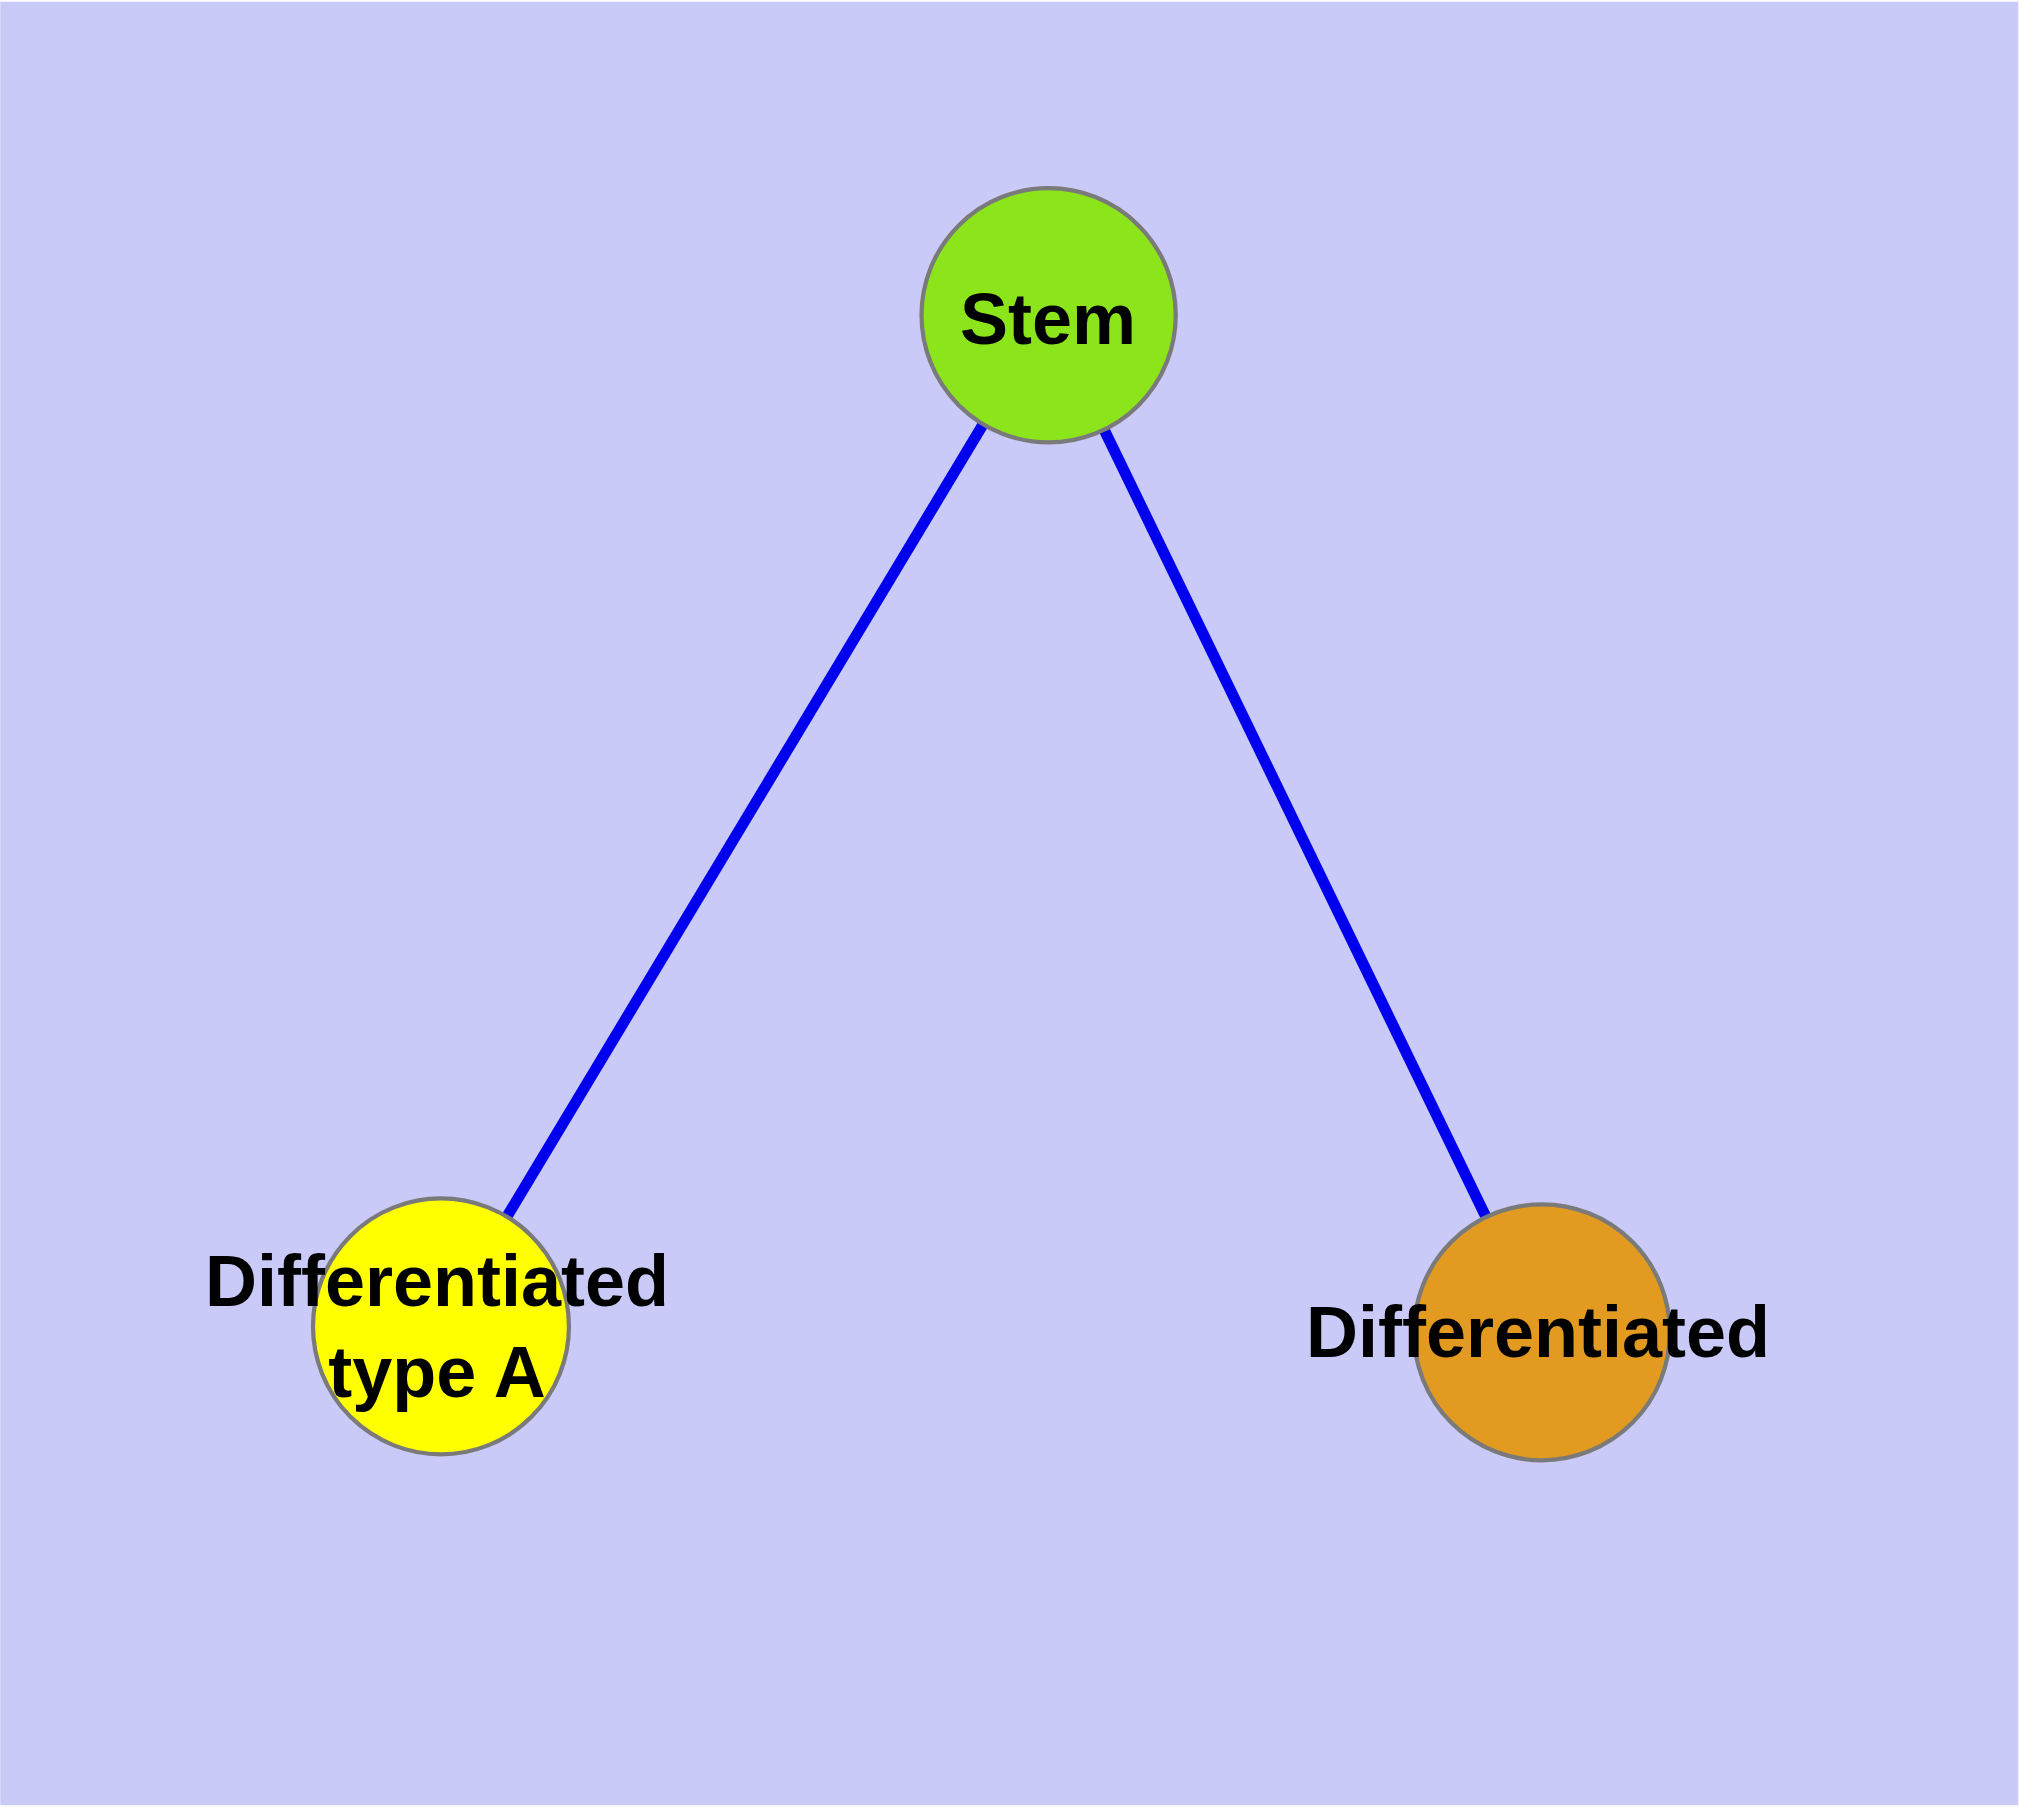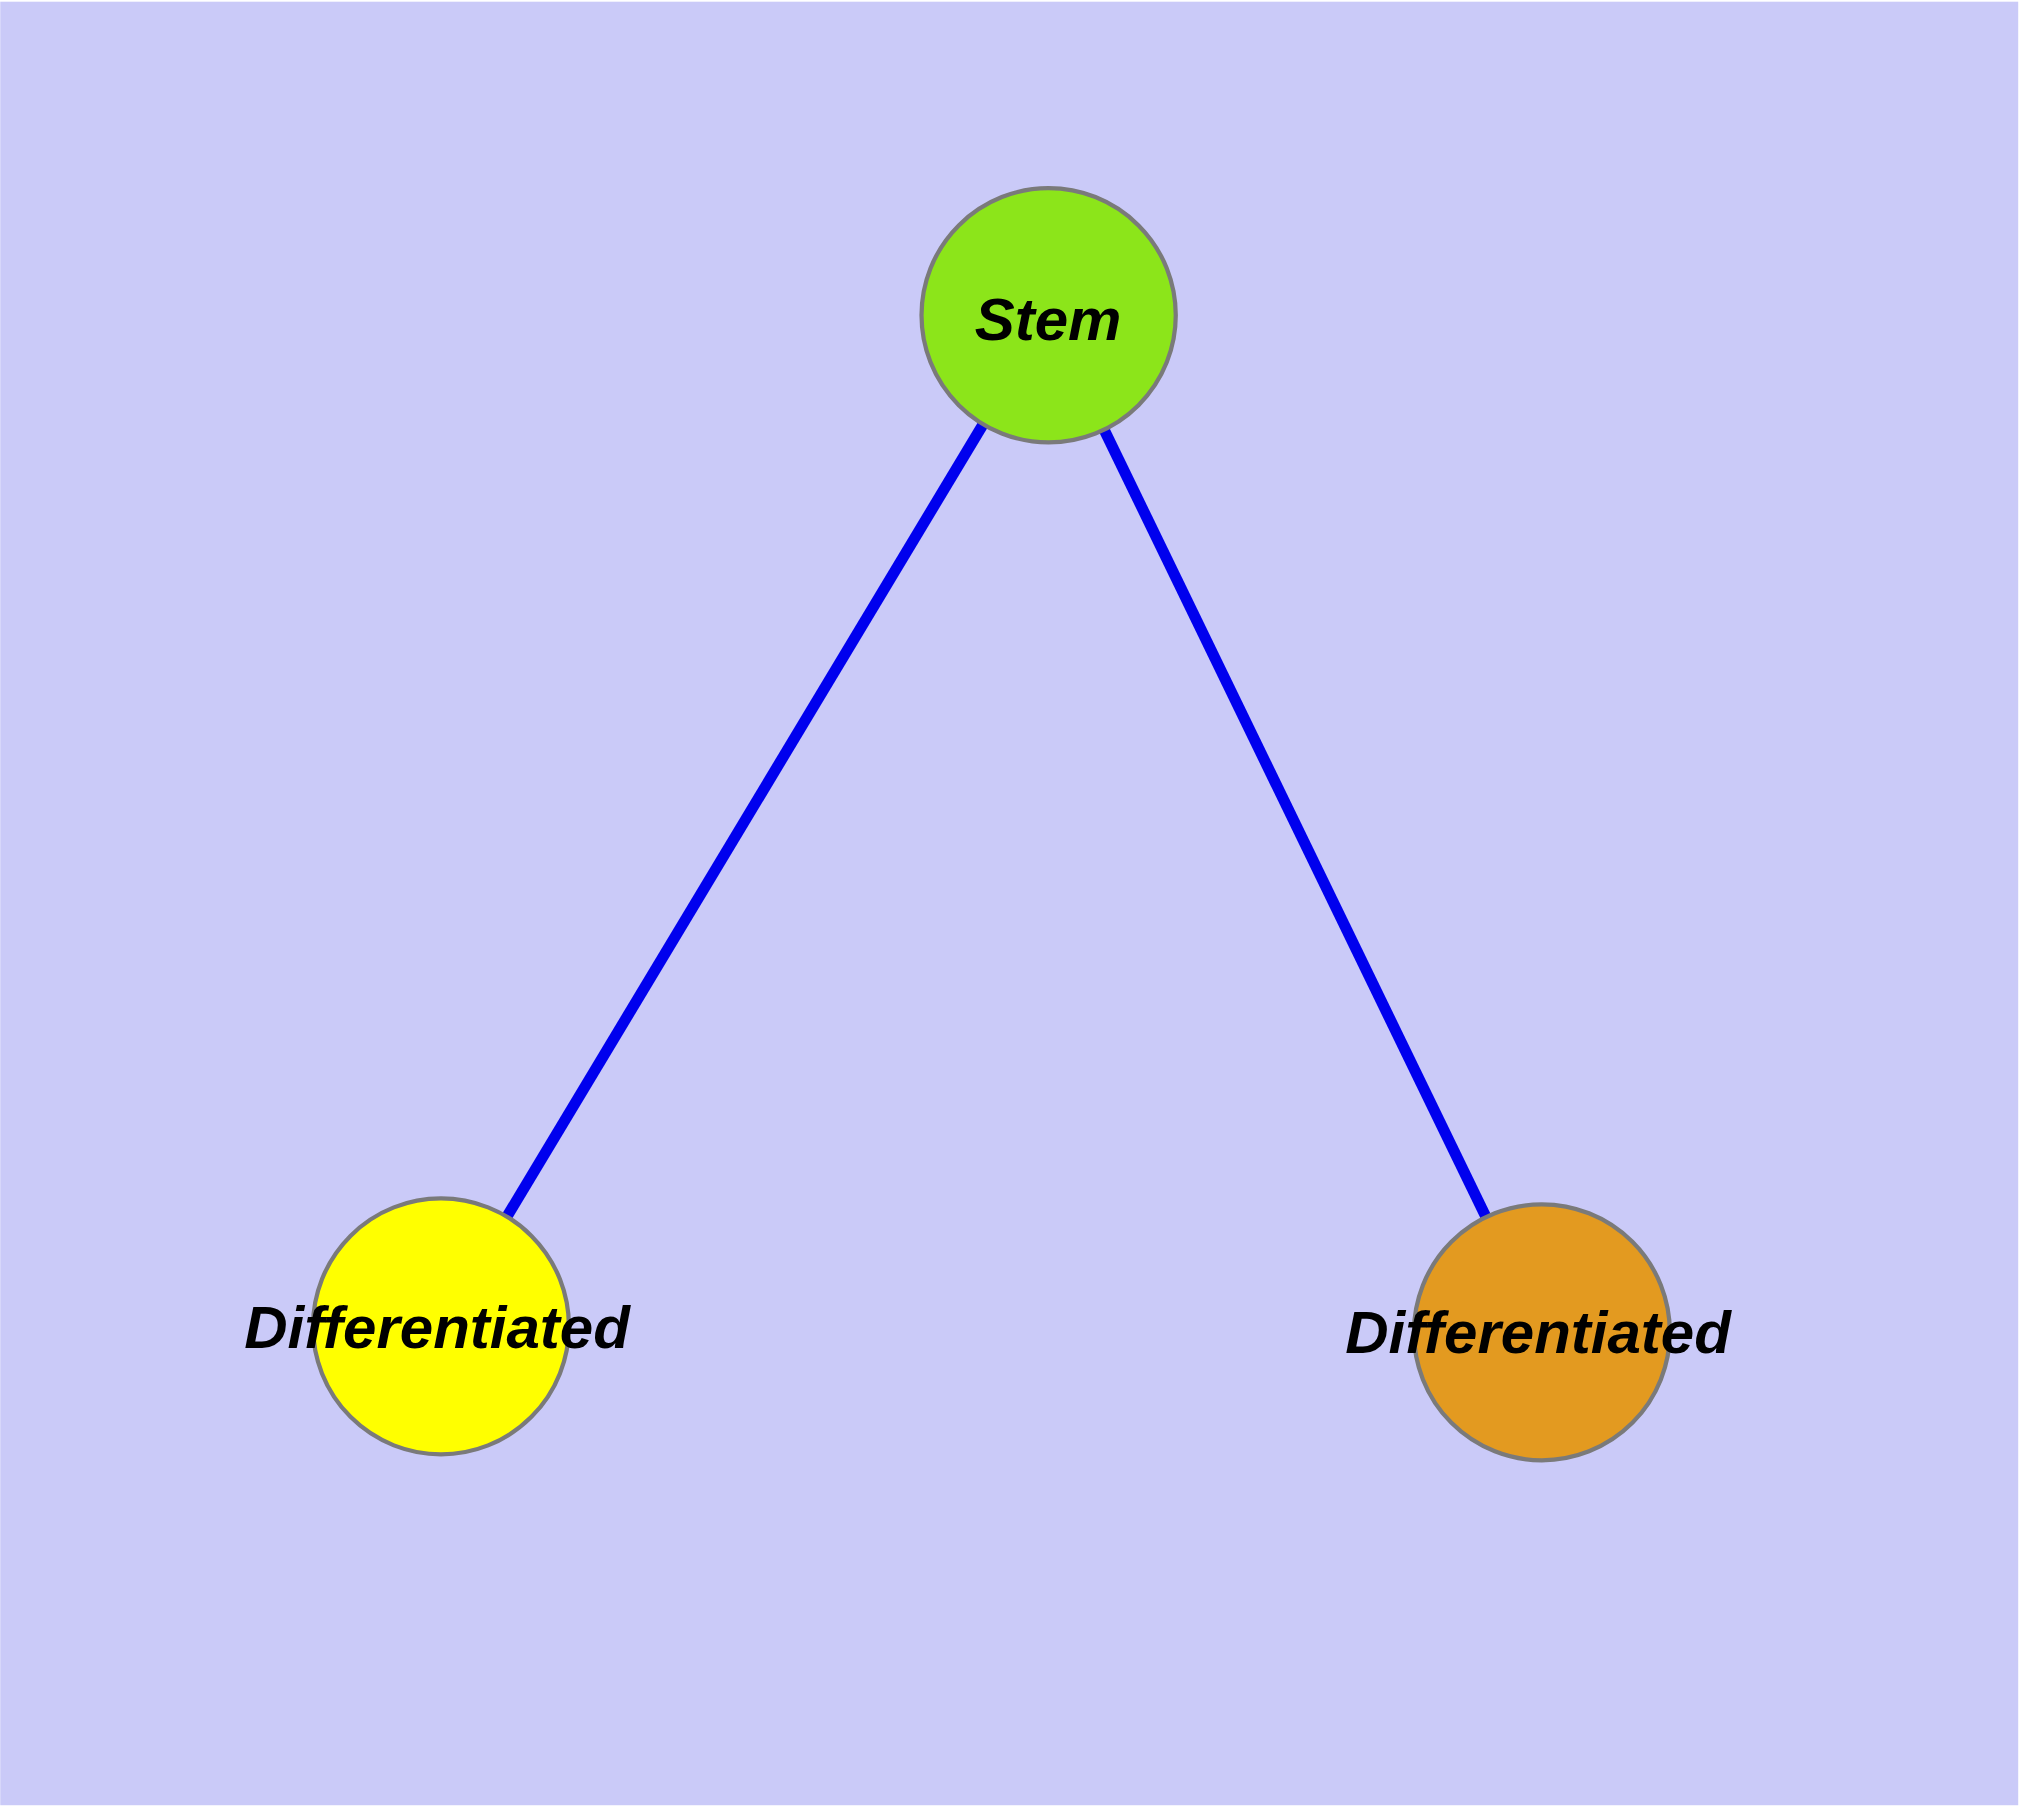--- a/index.html
+++ b/index.html
@@ -22,26 +22,25 @@
     top: 0;
     width: 2021px;
     height: 1812px;
     display: block;
   }
   .node-label {
     position: absolute;
     transform: translate(-50%, -50%);
     text-align: center;
     color: #000000;
-    font-size: 60px;
+    font-size: 72px;
     font-weight: bold;
     line-height: 91px;
     white-space: nowrap;
     letter-spacing: 0;
-    font-style: italic;
   }
   .node-label span { display: block; }
   .label-stem   { left: 1048px; top: 319px; }
   .label-type-a { left: 437px;  top: 1327px; }
   .label-type-b { left: 1538px; top: 1332px; }
 </style>
 </head>
 <body>
 
 <div class="canvas">
@@ -57,20 +56,21 @@
     <circle cx="520" cy="1565" r="151" stroke-width="5" fill="#FFFF00" stroke="#7A7A7A"></circle>
     <circle cx="1819" cy="1572" r="151" stroke-width="5" fill="#E39A20" stroke="#7A7A7A"></circle>
   </svg>
 
   <div class="node-label label-stem">
     <span>Stem</span>
   </div>
 
   <div class="node-label label-type-a">
     <span>Differentiated</span>
+    <span>type A</span>
   </div>
 
   <div class="node-label label-type-b">
     <span>Differentiated</span>
   </div>
 
 </div>
 
 
 </body></html>

